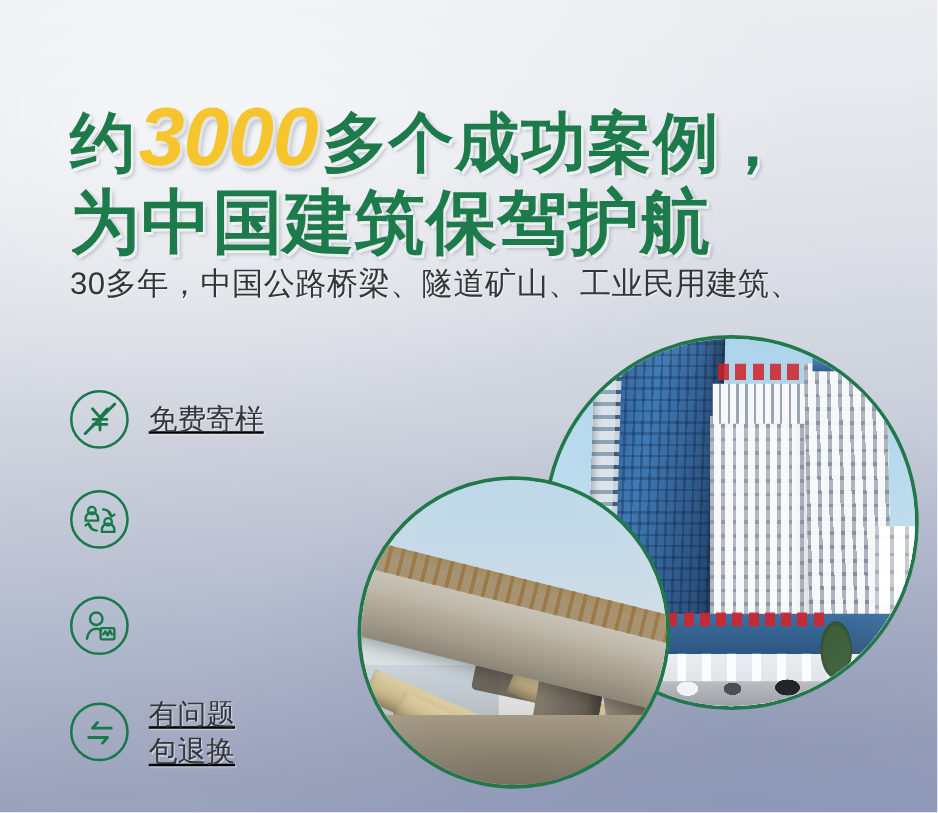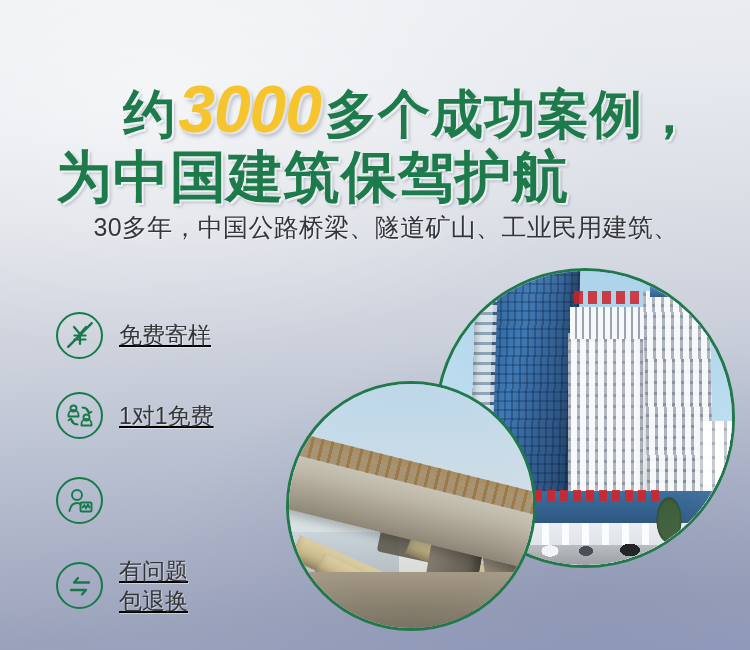--- a/index.html
+++ b/index.html
@@ -45,21 +45,20 @@
     width: 640px;
   }
   .hl-line1 {
     font-size: 52px;
     font-weight: bold;
     line-height: 62px;
     white-space: nowrap;
     color: #1d7a4a;
     text-shadow: 2px 2px 0 rgba(255,255,255,0.75), 3px 3px 3px rgba(90,100,120,0.35);
     letter-spacing: 1px;
-    text-align: right;
   }
   .hl-num {
     color: #f6c52e;
     font-style: italic;
     font-size: 66px;
     font-weight: bold;
     letter-spacing: -1px;
     padding: 0 4px 0 2px;
     text-shadow: 2px 2px 0 rgba(255,255,255,0.55), 3px 4px 4px rgba(90,100,120,0.38);
   }
@@ -79,21 +78,21 @@
     position: absolute;
     left: 56px;
     top: 208px;
     width: 660px;
     color: #333639;
     font-size: 25px;
     line-height: 38px;
     letter-spacing: 0.3px;
     text-shadow: 1px 1px 0 rgba(255,255,255,0.5);
   }
-  .subtitle div { white-space: nowrap; text-align: center; }
+  .subtitle div { white-space: nowrap; }
 
   
   .features {
     position: absolute;
     left: 56px;
     top: 297px;
     width: 300px;
   }
   .feature {
     position: relative;
@@ -423,21 +422,20 @@
             <circle cx="22.5" cy="17.5" r="3"></circle>
             <path d="M17.5 25.5 v-1.6 a5 5 0 0 1 10 0 v1.6 z"></path>
             <path d="M18.5 7.5 q5.5 0.5 6.5 5.5"></path>
             <path d="M23 10.3 l2.2 3 2.3 -1.6"></path>
             <path d="M13.5 24.5 q-5.5 -0.5 -6.5 -5.5"></path>
             <path d="M9 21.7 l-2.2 -3 -2.3 1.6"></path>
           </g>
         </svg>
       </div>
       <div class="f-text">
-        <span class="l2">1对1免费</span>
       </div>
     </div>
 
     <div class="feature tall">
       <div class="f-icon">
         <svg width="32" height="32" viewBox="0 0 32 32">
           <g fill="none" stroke="#16794a" stroke-width="1.9" stroke-linecap="round" stroke-linejoin="round">
             <circle cx="13" cy="10" r="5"></circle>
             <path d="M5.5 26 q1.5 -8 7.5 -8 q2.2 0 3.8 1.3"></path>
             <rect x="16.5" y="17.5" width="11" height="9" rx="1"></rect>

